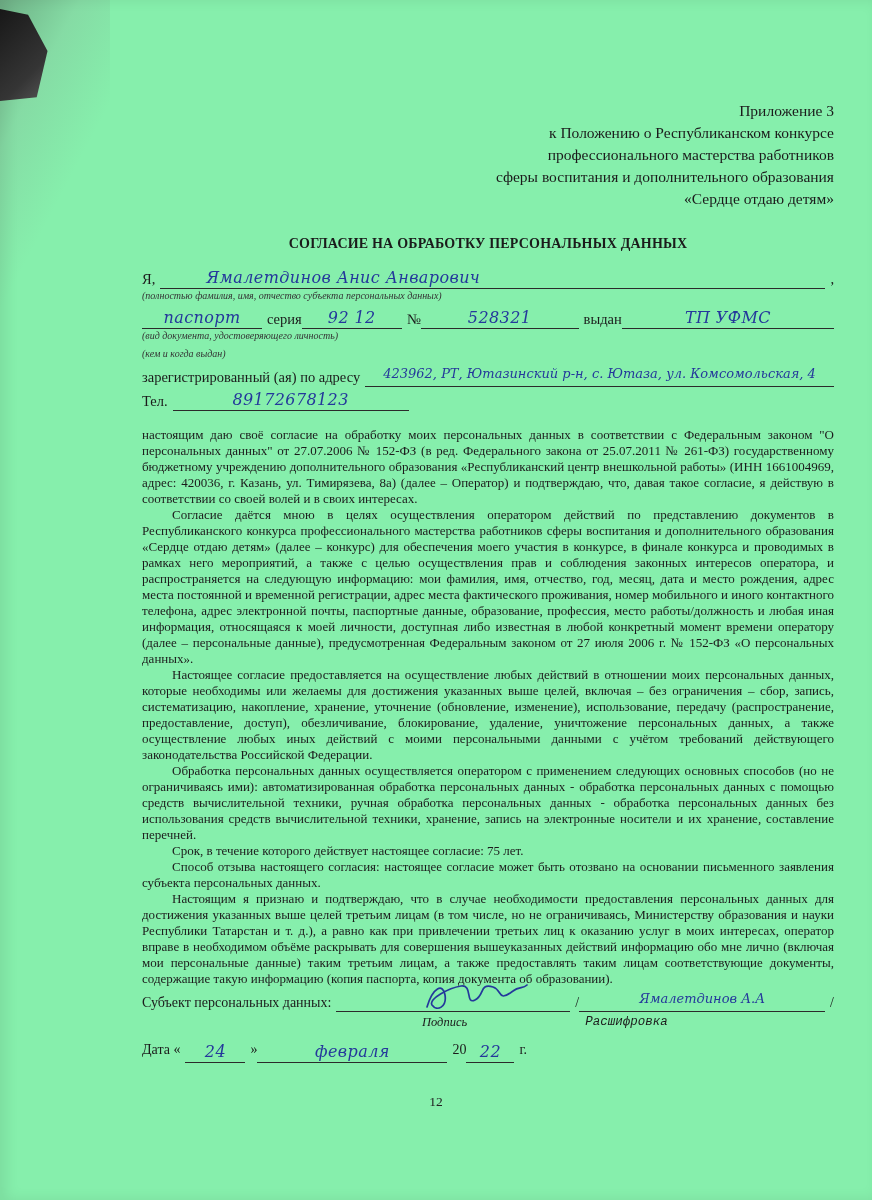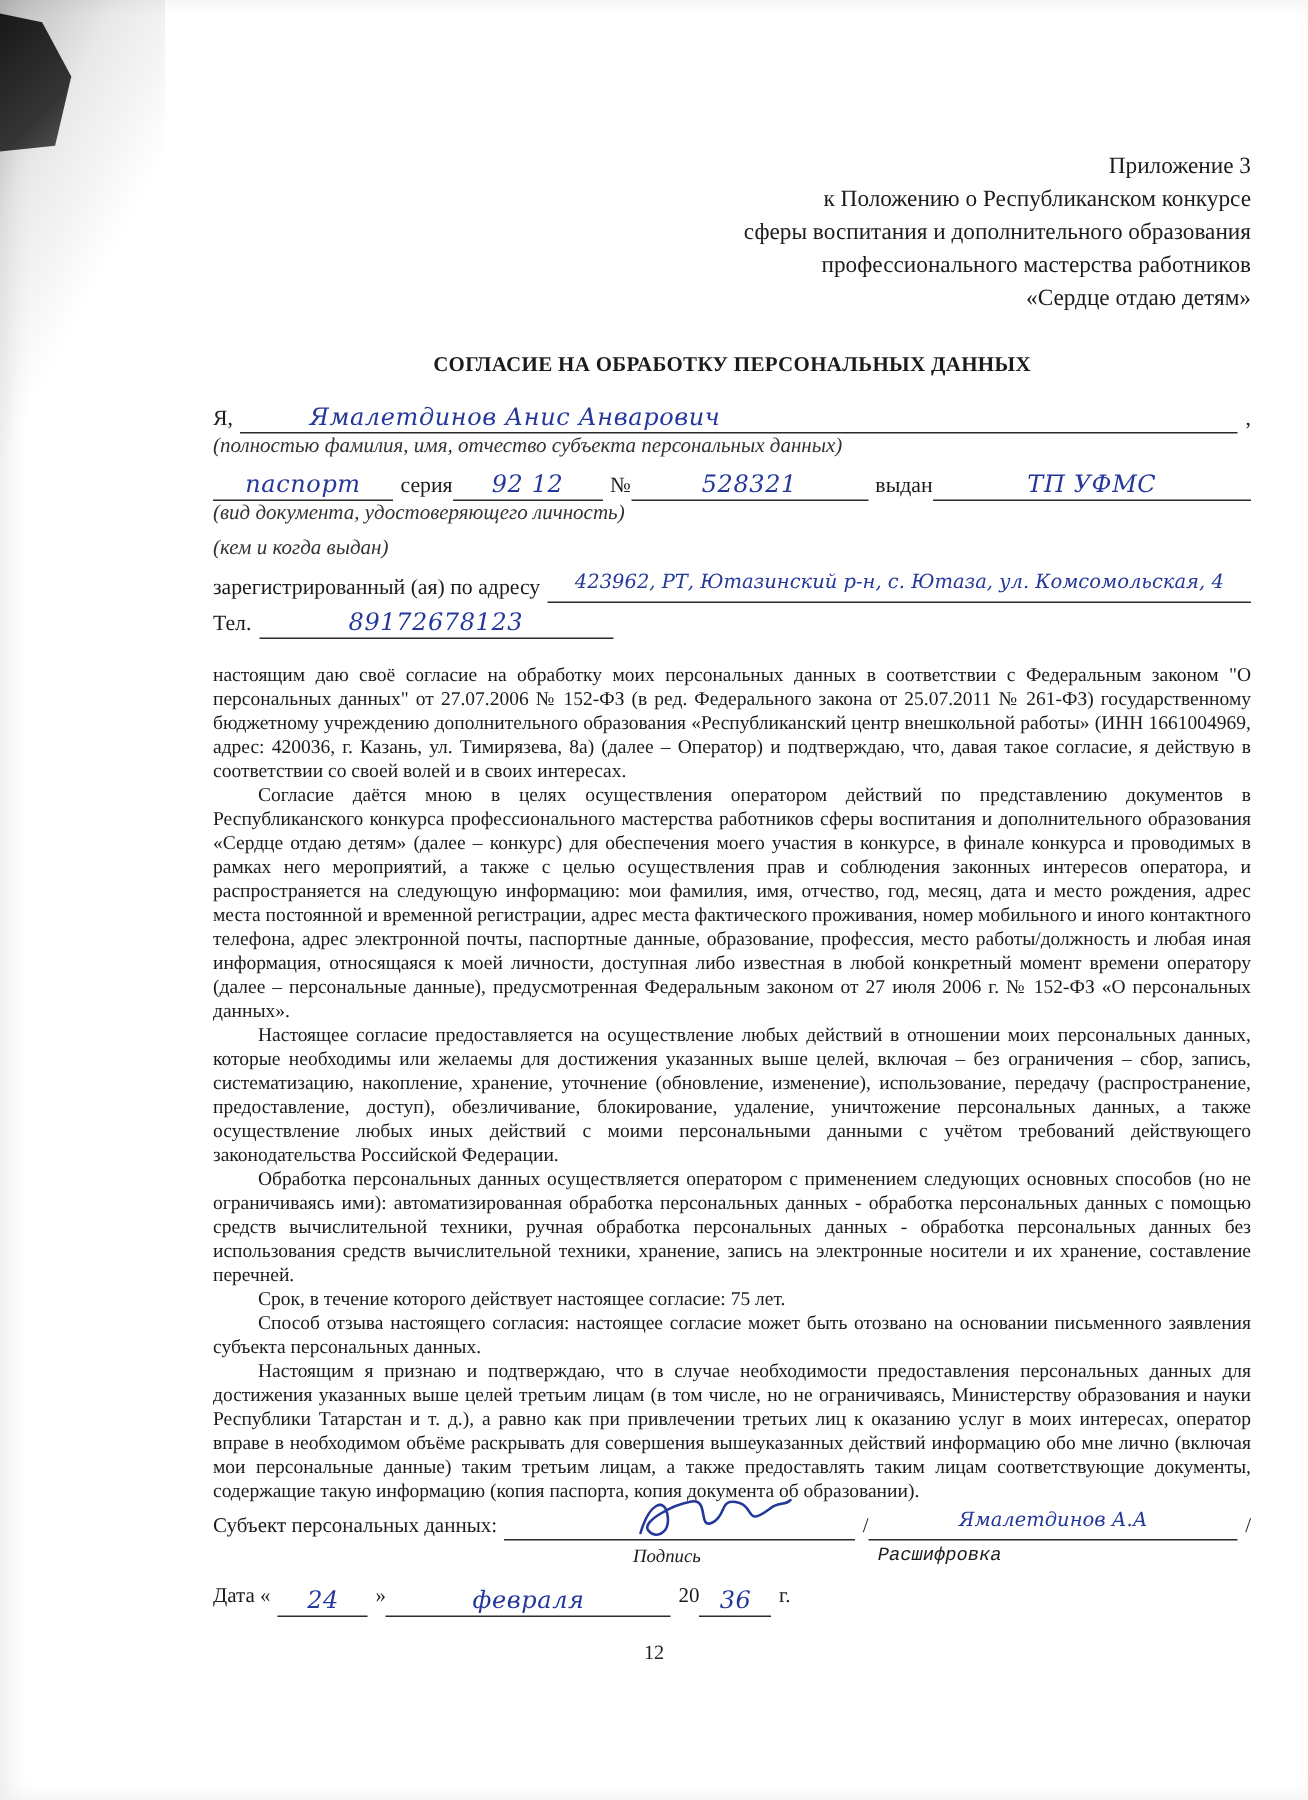--- a/index.html
+++ b/index.html
@@ -1,32 +1,32 @@
 <!DOCTYPE html>
 <html lang="ru" style="--ink: #24389b;"><head>
 <meta charset="utf-8">
 <style>
   html,body{margin:0;padding:0;}
   body{background:#8f8f8f;font-family:"Liberation Serif","DejaVu Serif",serif;}
-  .page{position:relative;width:872px;height:1200px;margin:0 auto;background:#ffffff;overflow:hidden;box-shadow:inset 6px 0 14px rgba(0,0,0,.08);}
+  .page{position:relative;width:872px;height:1200px;margin:0 auto;background:#86efac;overflow:hidden;box-shadow:inset 6px 0 14px rgba(0,0,0,.08);}
   .scan-shade{position:absolute;left:0;top:0;width:110px;height:330px;
     background:linear-gradient(118deg,rgba(70,70,70,.38) 0%,rgba(130,130,130,.18) 28%,rgba(255,255,255,0) 58%);pointer-events:none;}
   .scan-corner{position:absolute;left:0;top:6px;width:54px;height:98px;
     background:linear-gradient(135deg,#171717,#353535 65%,#5d5d5d);
     clip-path:polygon(0 3%,52% 9%,88% 46%,68% 93%,0 97%);}
   .content{position:absolute;left:142px;top:100px;width:692px;color:#1b1b1b;}
   .header{text-align:right;font-size:15.5px;line-height:22px;}
   .title{text-align:center;font-size:14px;font-weight:bold;margin:26px 0 16px;letter-spacing:.2px;}
   .form{font-size:14.5px;}
   .frow{display:flex;align-items:flex-end;margin-top:3px;}
   .lbl{white-space:nowrap;padding:0 5px 1px 0;}
   .lbl.after{padding:0 0 1px 5px;}
   .field{border-bottom:1.2px solid #2b2b2b;text-align:center;padding:0 4px;min-height:20px;}
   .grow{flex:1;}
-  .caption{font-size:14px;font-style:italic;color:#333;margin:1px 0 7px;}
+  .caption{font-size:10px;font-style:italic;color:#333;margin:1px 0 7px;}
   .hw{font-family:"DejaVu Serif",serif;font-style:italic;color:var(--ink,#24389b);font-size:16px;letter-spacing:.4px;white-space:nowrap;}
   .hw-sm{font-size:13px;letter-spacing:0;}
   .name-field{text-align:left;padding-left:46px;}
   .body-text{margin-top:16px;font-size:13px;line-height:16px;text-align:justify;}
   .body-text p{text-indent:30px;margin:0;}
   .body-text p.noindent{text-indent:0;}
   .sig-row{display:flex;align-items:flex-end;margin-top:0;font-size:14px;}
   .sig-field{position:relative;min-height:24px;}
   .sig-svg{position:absolute;left:36%;bottom:-4px;}
   .name-underline{flex:0 0 238px;}
@@ -43,22 +43,22 @@
 
 <div class="page">
   <div class="scan-shade"></div>
   <div class="scan-corner"></div>
 
   <div class="content">
 
     <div class="header">
       <div>Приложение 3</div>
       <div>к Положению о Республиканском конкурсе</div>
+      <div>профессионального мастерства работников</div>
       <div>сферы воспитания и дополнительного образования</div>
-      <div>профессионального мастерства работников</div>
       <div>«Сердце отдаю детям»</div>
     </div>
 
     <div class="title">СОГЛАСИЕ НА ОБРАБОТКУ ПЕРСОНАЛЬНЫХ ДАННЫХ</div>
 
     <div class="form">
 
       <div class="frow">
         <span class="lbl">Я,</span>
         <span class="field grow hw name-field">Ямалетдинов Анис Анварович</span>
@@ -116,20 +116,20 @@
       <span>Подпись</span>
       <span class="cap2">Расшифровка</span>
     </div>
 
     <div class="date-row">
       <span class="lbl">Дата «</span>
       <span class="field w-day hw">24</span>
       <span class="lbl after">»</span>
       <span class="field w-month hw">февраля</span>
       <span class="lbl after">20</span>
-      <span class="field w-year hw">36</span>
+      <span class="field w-year hw">22</span>
       <span class="lbl after">г.</span>
     </div>
 
   </div>
 
   <div class="pagenum">12</div>
 </div>
 
 </body></html>

